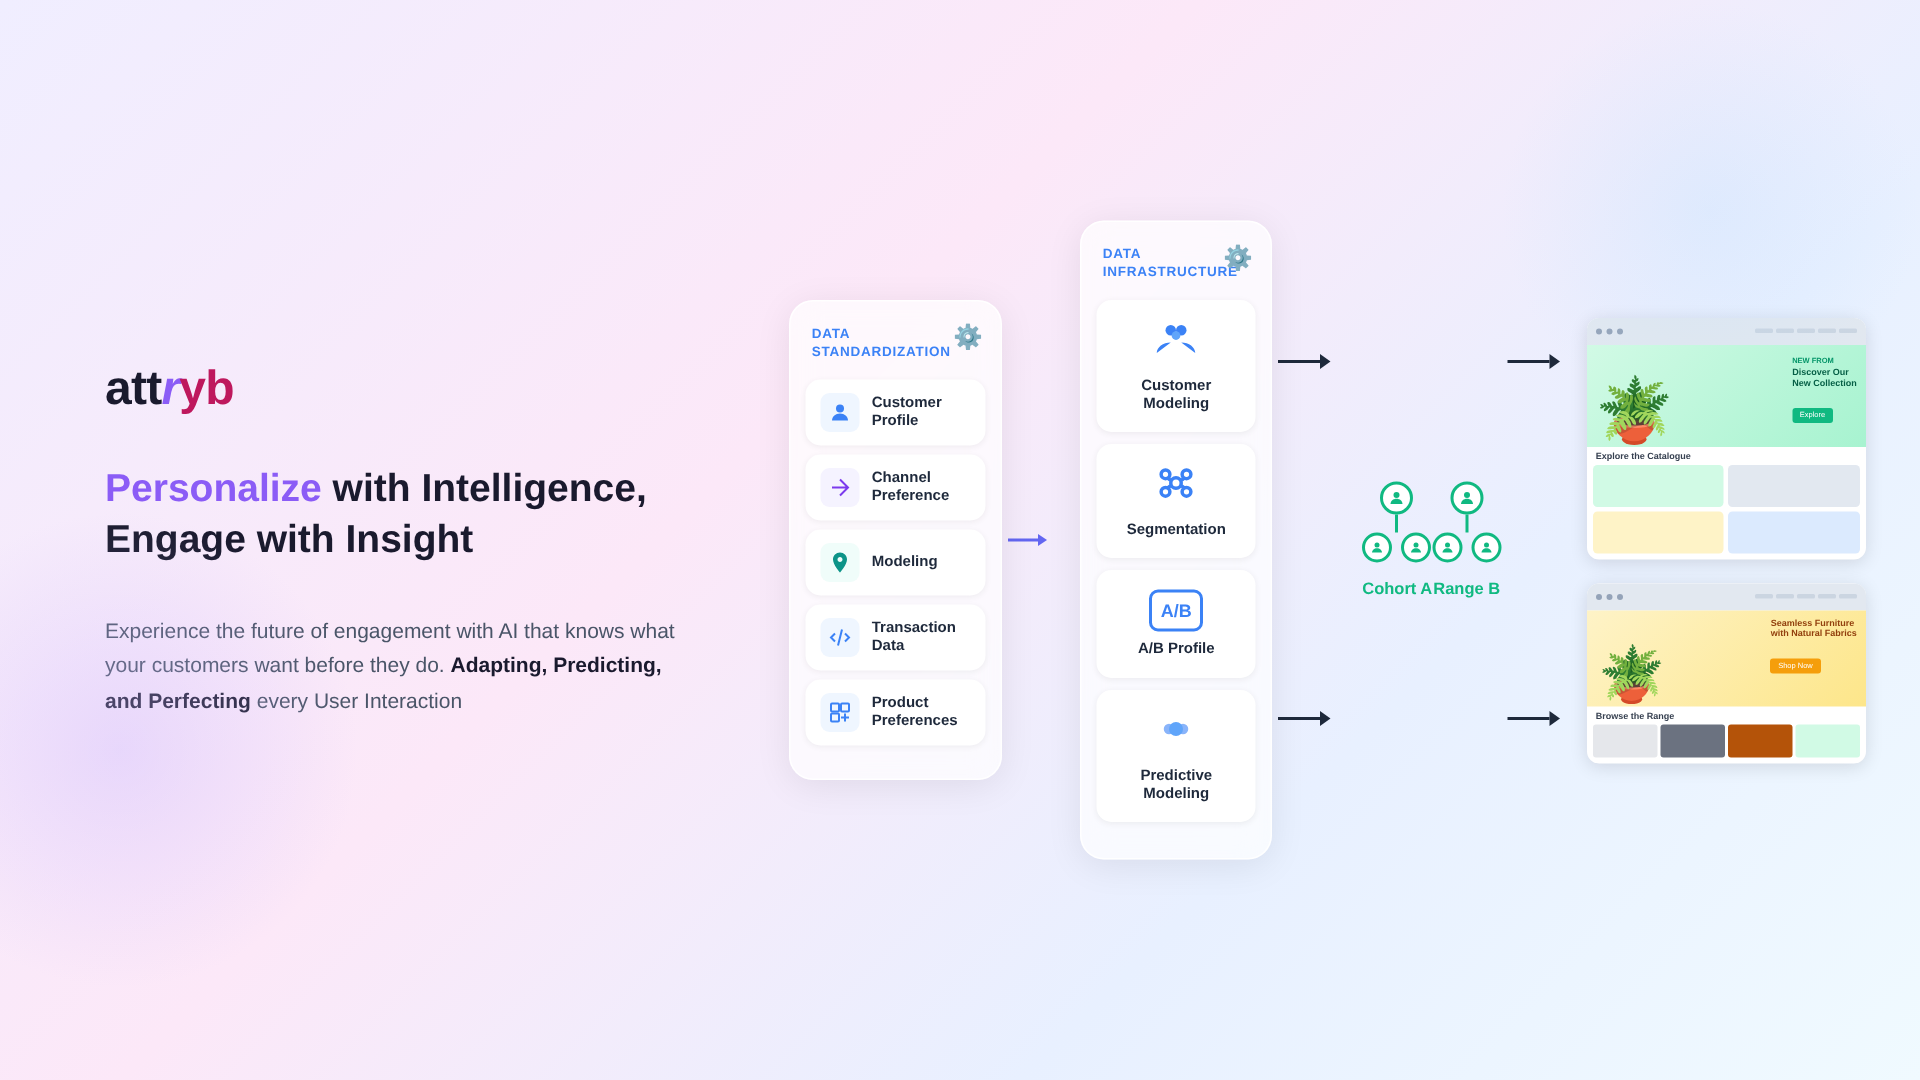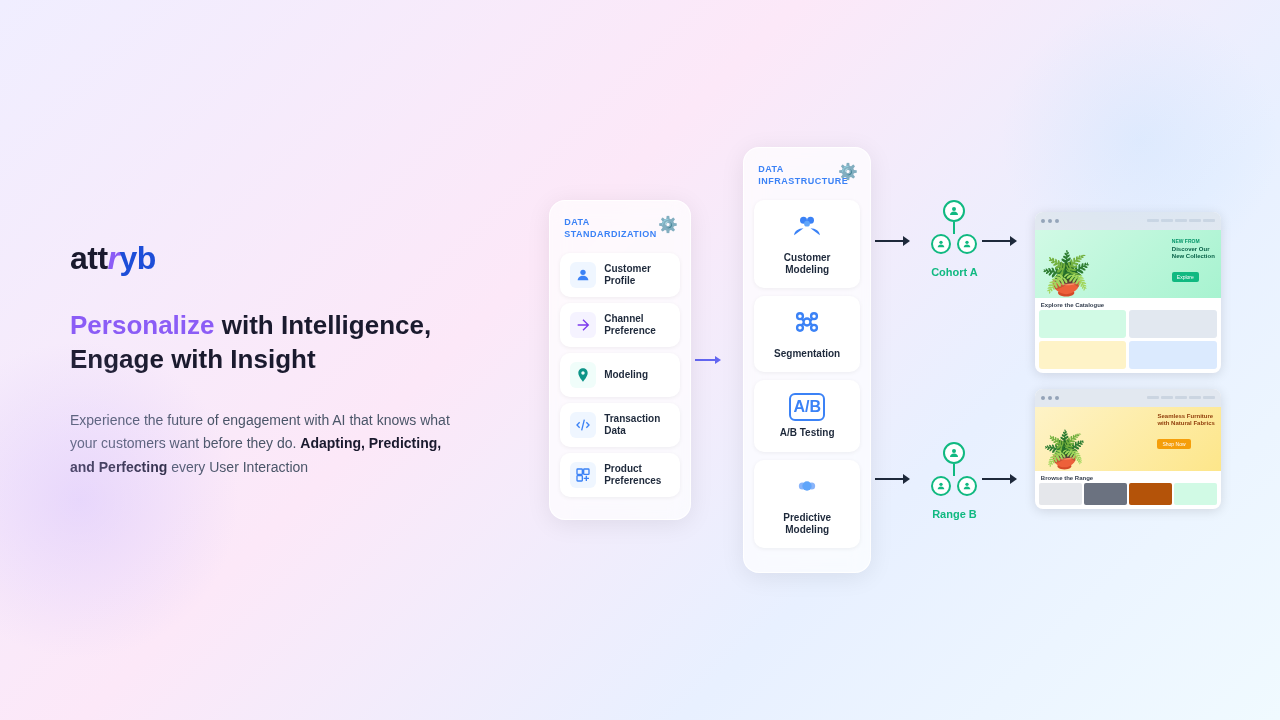--- a/index.html
+++ b/index.html
@@ -49,21 +49,21 @@
 
     .logo {
       font-size: 32px;
       font-weight: 700;
       color: #1a1a2e;
       margin-bottom: 32px;
       letter-spacing: -0.5px;
     }
     .logo .att { color: #1a1a2e; }
     .logo .r { color: #8b5cf6; font-style: italic; }
-    .logo .yb { color: #1d4ed8; }
+    .logo .yb { color: #be185d; }
 
     .headline {
       font-size: 26px;
       font-weight: 700;
       color: #1a1a2e;
       line-height: 1.3;
       margin-bottom: 32px;
     }
     .headline .personalize { color: #8b5cf6; }
 
@@ -546,22 +546,22 @@
                 <circle cx="18" cy="7" r="2.5"></circle>
                 <circle cx="6" cy="17" r="2.5"></circle>
                 <circle cx="18" cy="17" r="2.5"></circle>
                 <path d="M9 10.5L7 9M15 10.5L17 9M9 13.5L7 15M15 13.5L17 15"></path>
               </svg>
           </div>
           <span class="infra-label">Segmentation</span>
         </div>
 
         <div class="infra-item">
-          <div style="display:flex;align-items:center;justify-content:center;width:36px;height:28px;border:2px solid #3b82f6;border-radius:6px;font-size:16px;font-weight:800;color:#3b82f6;">A/B</div>
-          <span class="infra-label">A/B Testing</span>
+          <div style="display:flex;align-items:center;justify-content:center;width:36px;height:28px;border:2px solid #3b82f6;border-radius:6px;font-size:12px;font-weight:800;color:#3b82f6;">A/B</div>
+          <span class="infra-label">A/B Profile</span>
         </div>
 
         <div class="infra-item">
           <div class="infra-icon">
             <svg width="28" height="28" viewBox="0 0 24 24" fill="#3b82f6">
                 <circle cx="8" cy="12" r="3" opacity="0.6"></circle>
                 <circle cx="16" cy="12" r="3" opacity="0.6"></circle>
                 <circle cx="12" cy="12" r="4" fill="#60a5fa"></circle>
               </svg>
           </div>
@@ -575,21 +575,21 @@
           <div style="width:28px;height:2px;background:#1e293b;"></div>
           <div style="width:0;height:0;border-top:5px solid transparent;border-bottom:5px solid transparent;border-left:7px solid #1e293b;"></div>
         </div>
 
         <div style="display:flex;align-items:center;margin-bottom:36px;">
           <div style="width:28px;height:2px;background:#1e293b;"></div>
           <div style="width:0;height:0;border-top:5px solid transparent;border-bottom:5px solid transparent;border-left:7px solid #1e293b;"></div>
         </div>
       </div>
 
-      <div style="display:flex;flex-direction:column;justify-content:space-between;height:320px;align-items:center;margin-left:17px;">
+      <div style="display:flex;flex-direction:row;justify-content:space-between;height:320px;align-items:center;margin-left:17px;">
 
         <div class="cohort-group">
           <div class="cohort-tree">
             <div class="cohort-top-node">
               <svg width="12" height="12" viewBox="0 0 24 24" fill="#10b981">
                   <circle cx="12" cy="8" r="4"></circle>
                   <path d="M4 20c0-4 3.6-7 8-7s8 3 8 7"></path>
                 </svg>
             </div>
             <div class="cohort-line-v"></div>

